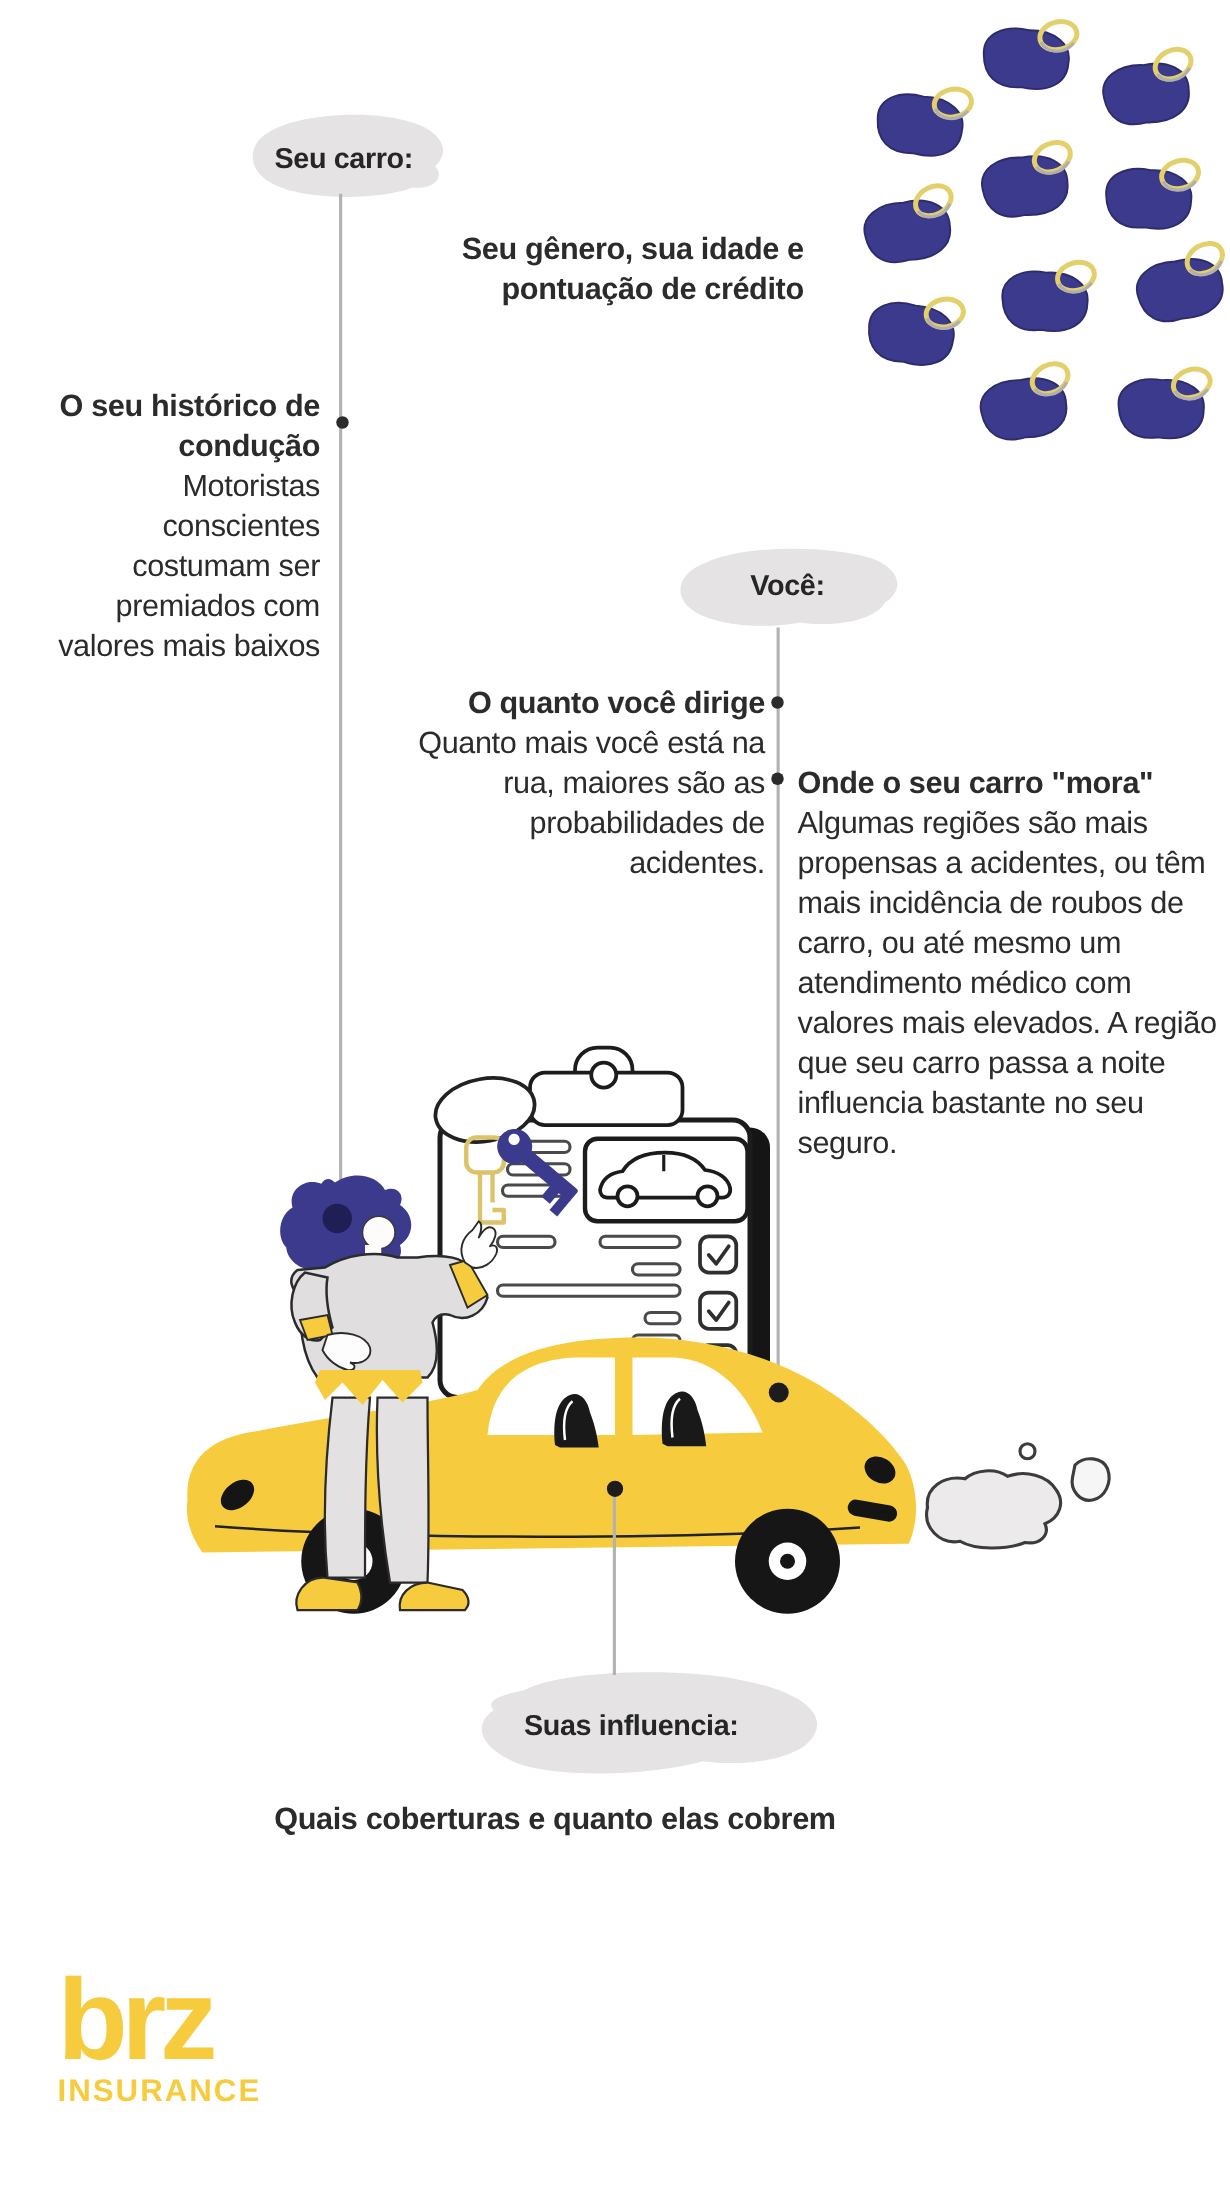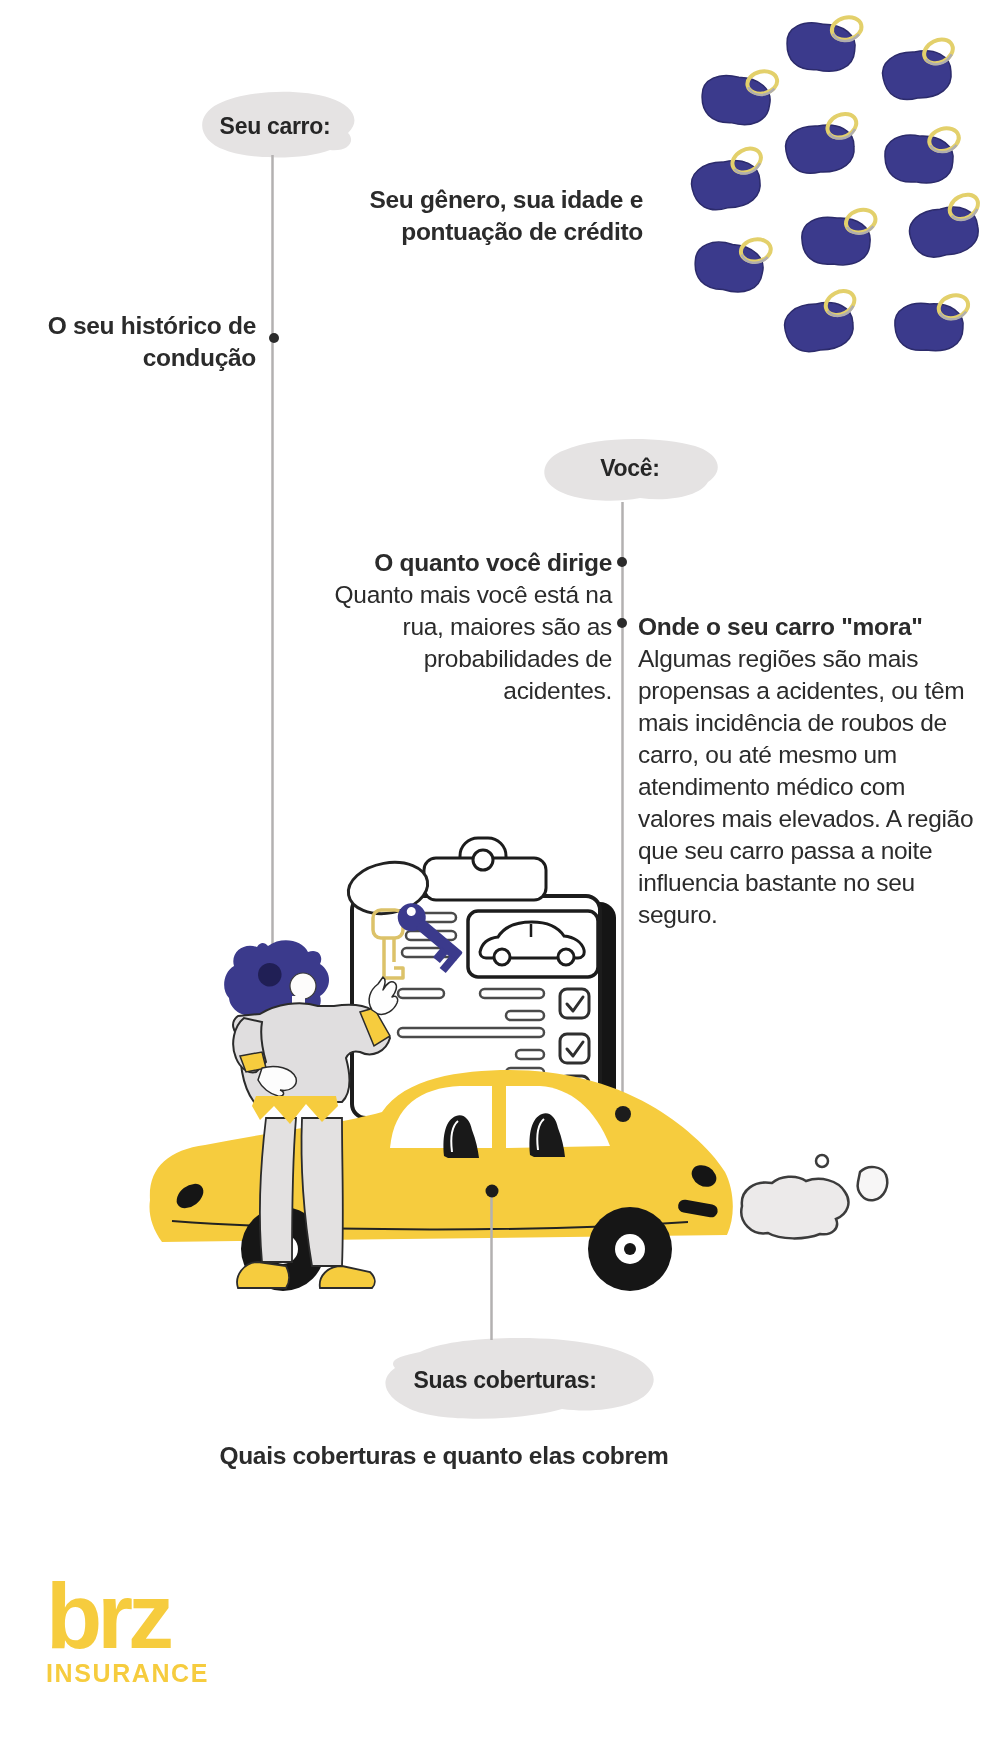--- a/index.html
+++ b/index.html
@@ -171,28 +171,29 @@
 
     <g>
       <path d="M742,1206 C740,1190 755,1180 772,1183 C780,1176 796,1174 806,1181 C820,1176 838,1180 845,1192 C852,1202 848,1214 836,1219 C840,1228 832,1236 820,1234 C805,1240 780,1240 768,1233 C752,1236 738,1222 742,1206 Z" fill="#eceaea" stroke="#3c3c3c" stroke-width="2.5"></path>
       <circle cx="822" cy="1161" r="6" fill="#ffffff" stroke="#3c3c3c" stroke-width="2.5"></circle>
       <path d="M860,1172 C868,1164 882,1166 886,1175 C890,1186 884,1198 874,1200 C864,1202 856,1192 858,1182 Z" fill="#f7f6f6" stroke="#3c3c3c" stroke-width="2.5"></path>
     </g>
   </svg>
 
   <div class="bubble-label" style="left:193px;top:98px;width:164px;height:56px;">Seu carro:</div>
   <div class="bubble-label" style="left:542px;top:440px;width:176px;height:56px;">Você:</div>
-  <div class="bubble-label" style="left:382px;top:1352px;width:246px;height:56px;">Suas coberturas:</div>
+  <div class="bubble-label" style="left:382px;top:1352px;width:246px;height:56px;">Suas influencia:</div>
 
   <div class="tblock" style="left:287px;top:184px;width:356px;text-align:right;">
     <p class="ttl">Seu gênero, sua idade e pontuação de crédito</p>
   </div>
 
   <div class="tblock align-right" style="left:22px;top:310px;width:234px;">
     <p class="ttl">O seu histórico de condução</p>
+    <p>Motoristas conscientes costumam ser premiados com valores mais baixos</p>
   </div>
 
   <div class="tblock align-right" style="left:330px;top:547px;width:282px;">
     <p class="ttl">O quanto você dirige</p>
     <p>Quanto mais você está na rua, maiores são as probabilidades de acidentes.</p>
   </div>
 
   <div class="tblock" style="left:638px;top:611px;width:340px;">
     <p class="ttl">Onde o seu carro "mora"</p>
     <p>Algumas regiões são mais propensas a acidentes, ou têm mais incidência de roubos de carro, ou até mesmo um atendimento médico com valores mais elevados. A região que seu carro passa a noite influencia bastante no seu seguro.</p>

